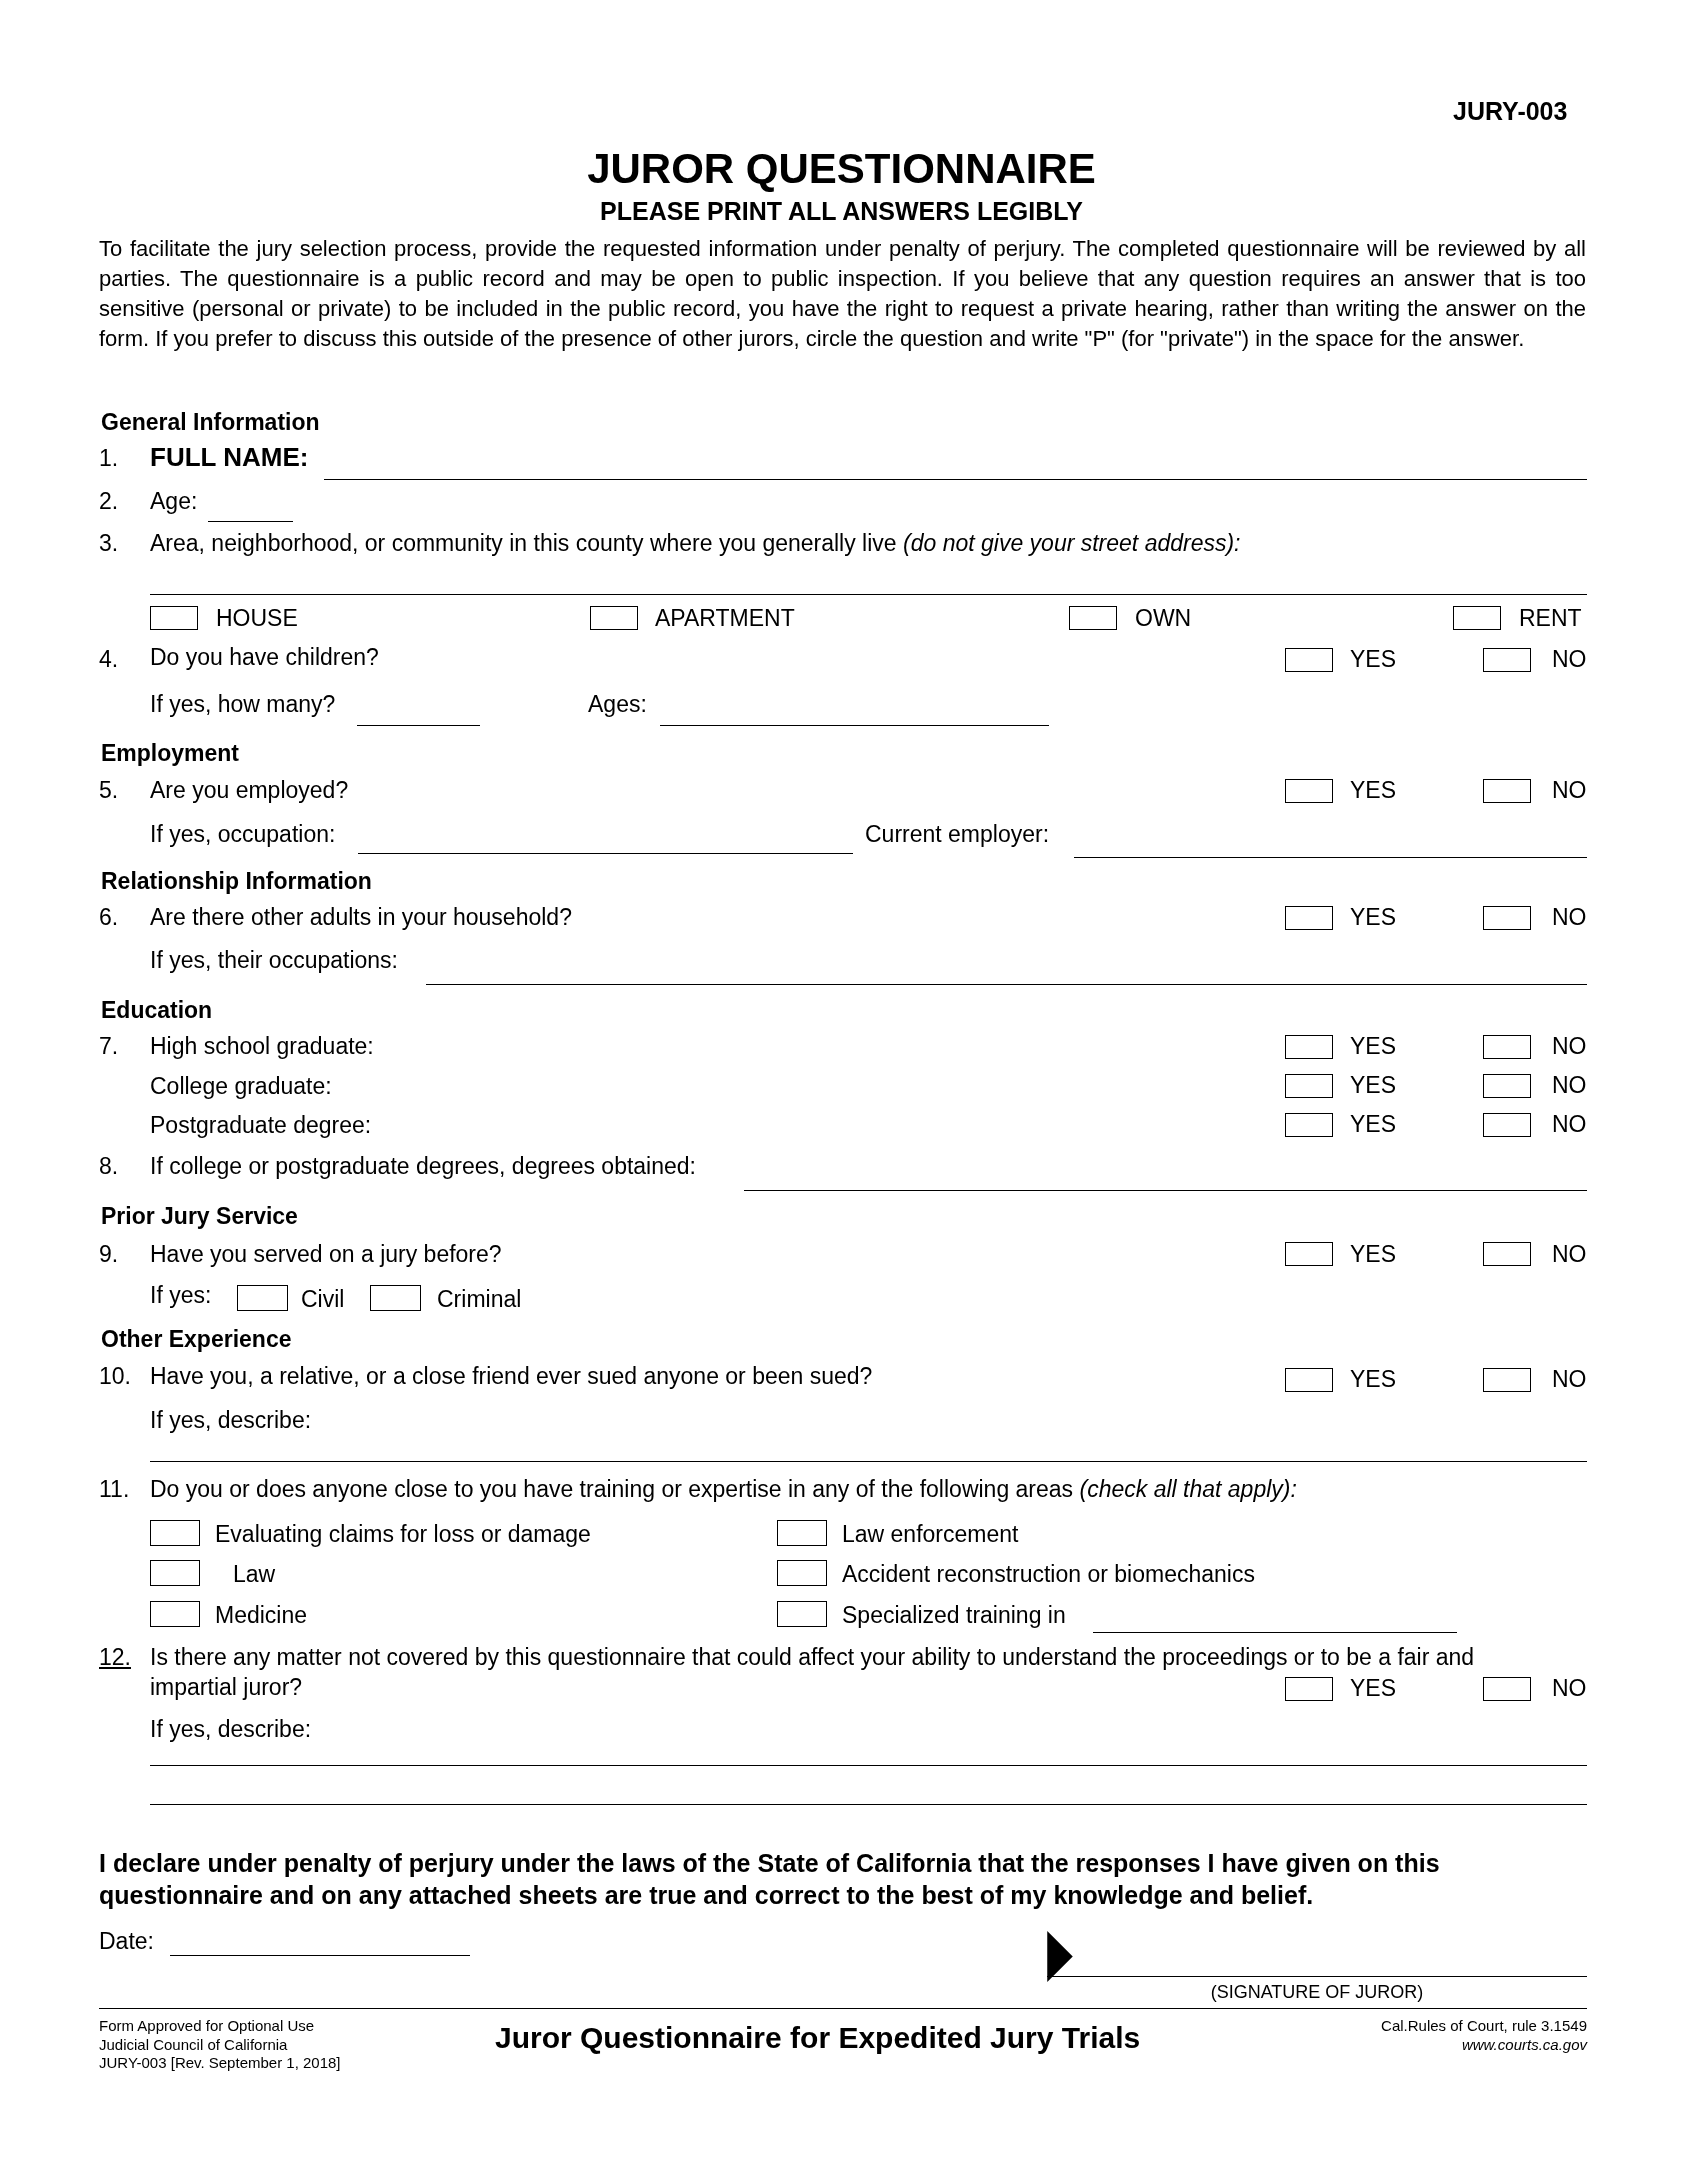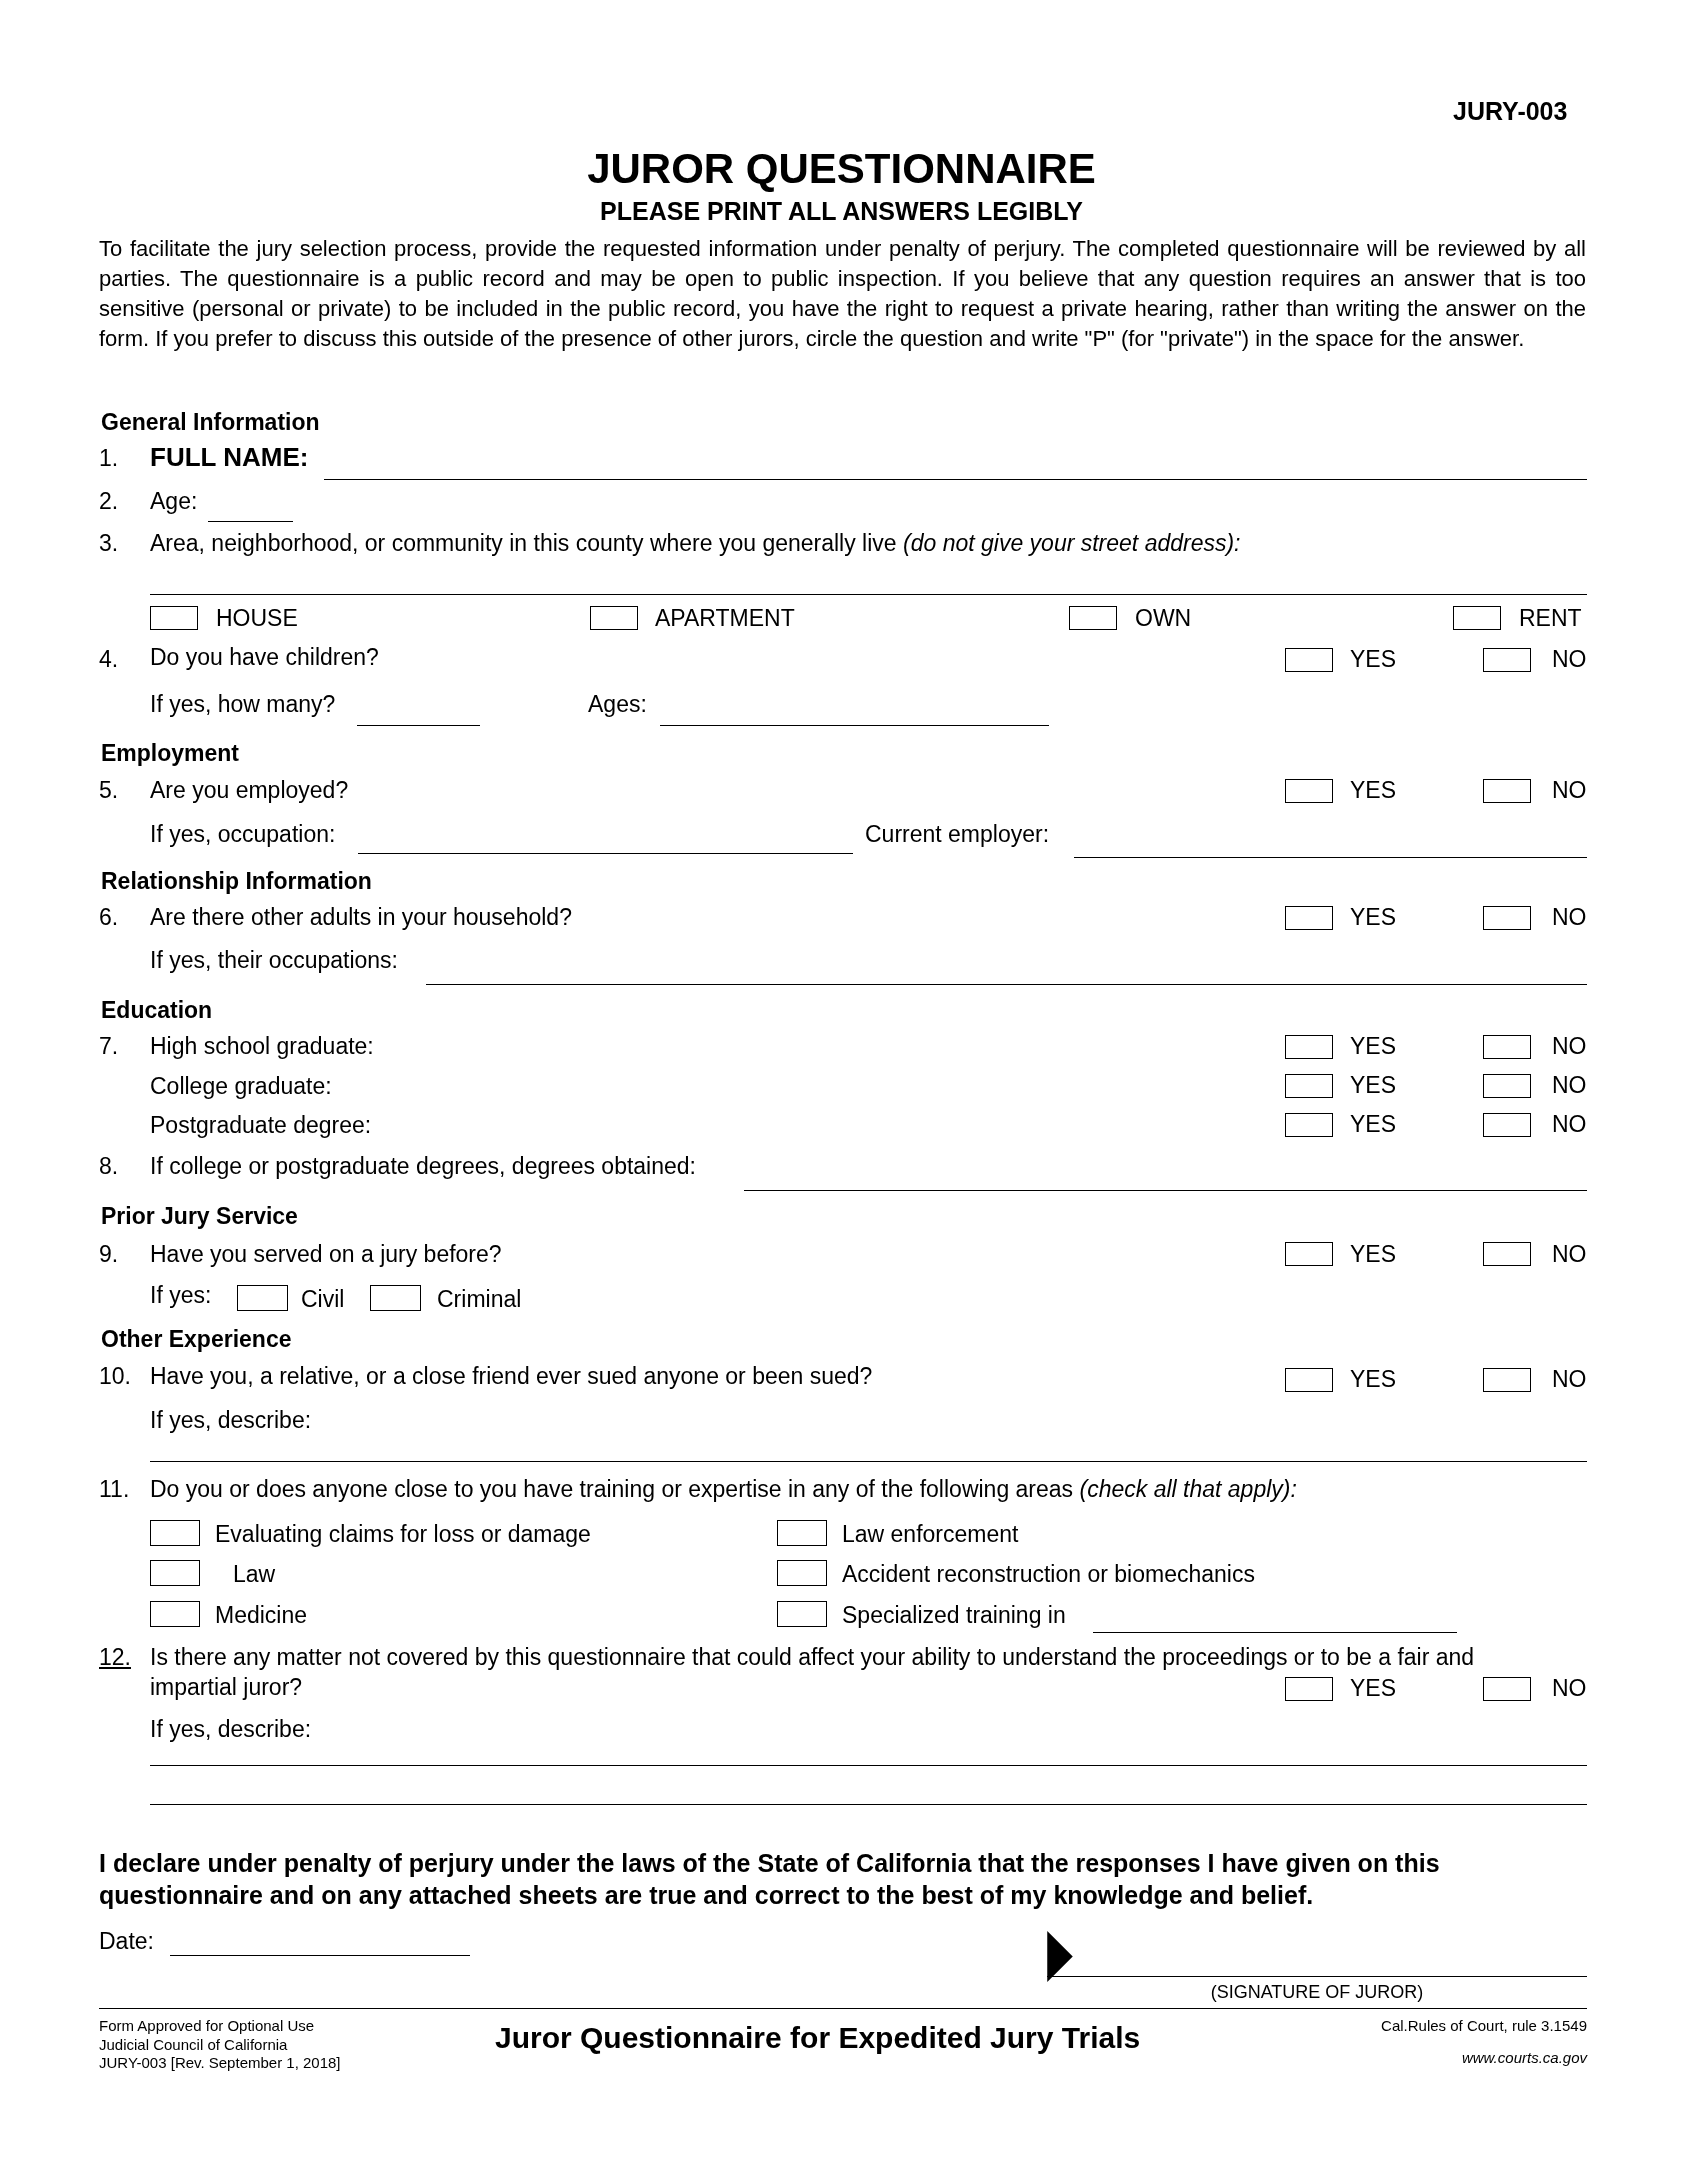--- a/index.html
+++ b/index.html
@@ -175,14 +175,14 @@
   </svg>
 <div class="line" style="left:1047px; top:1976px; width:540px;"></div>
 <div class="t" style="left:1047px; width:540px; text-align:center; top:1980px; font-size:18px; line-height:24px;">(SIGNATURE OF JUROR)</div>
 
 <div class="line" style="left:99px; top:2008px; width:1488px; border-top-width:1.5px;"></div>
 <div class="foot-small" style="left:99px; top:2016px;">Form Approved  for Optional Use</div>
 <div class="foot-small" style="left:99px; top:2035px;">Judicial Council of California</div>
 <div class="foot-small" style="left:99px; top:2053px;">JURY-003  [Rev. September 1, 2018]</div>
 <div class="t b" style="left:495px; top:2020px; font-size:30px; line-height:36px;">Juror Questionnaire for Expedited Jury Trials</div>
 <div class="foot-small" style="right:96px; top:2016px; text-align:right;">Cal.Rules of Court, rule 3.1549</div>
-<div class="foot-small i" style="right:96px; top:2035px; text-align:center;margin-top:13px;">www.courts.ca.gov</div>
+<div class="foot-small i" style="right:96px; top:2035px; text-align:center;">www.courts.ca.gov</div>
 
 
 </body></html>

